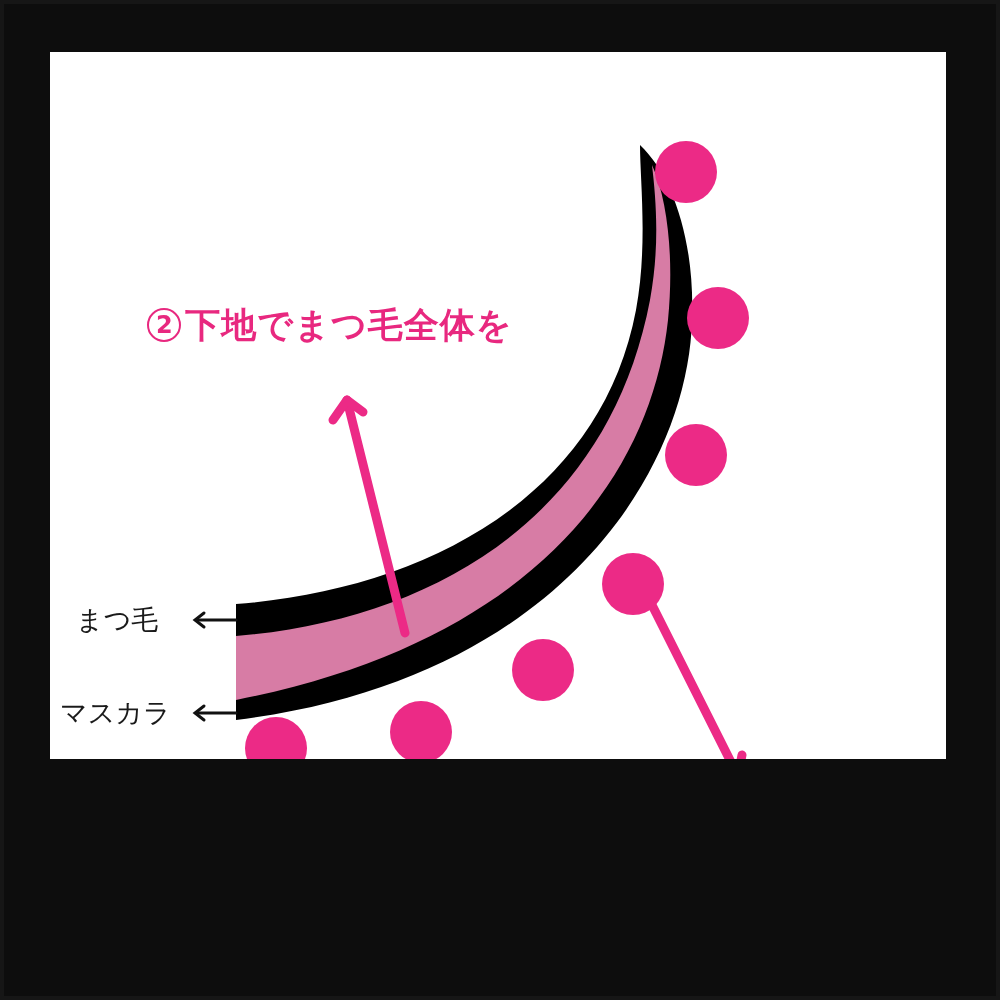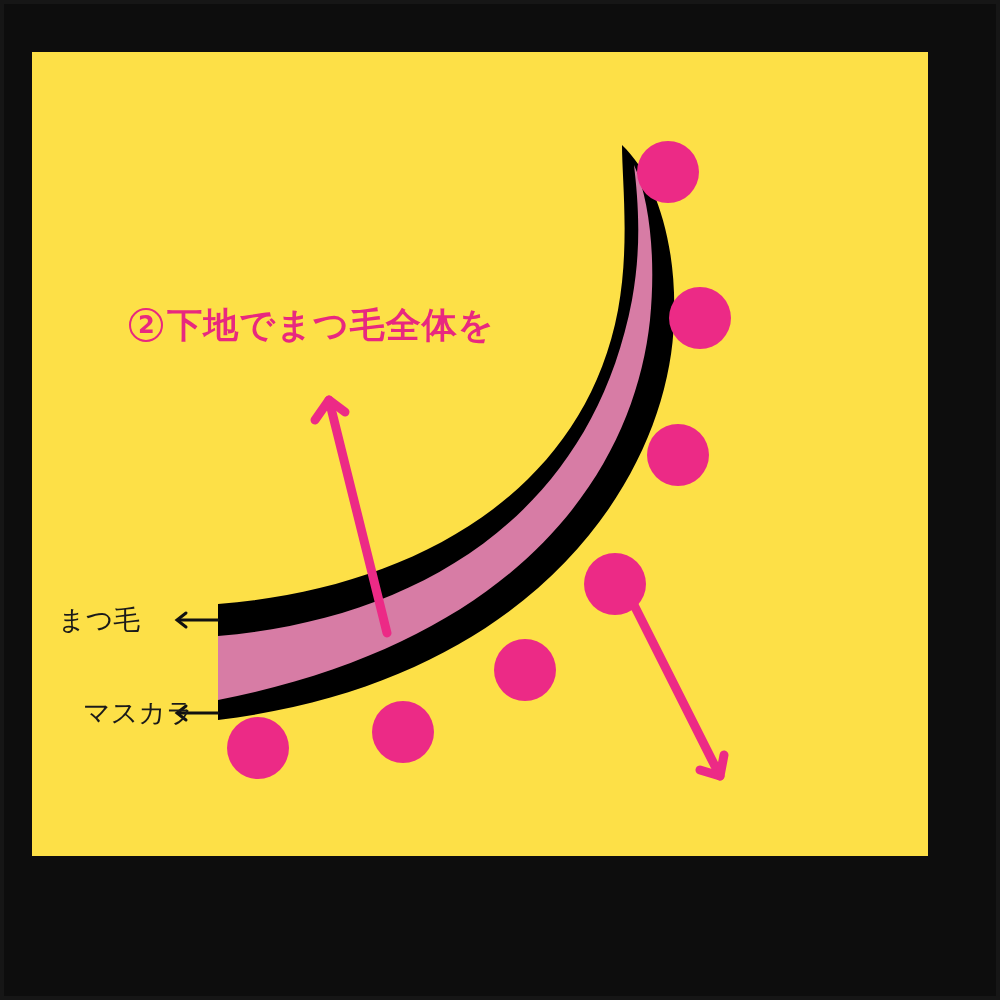--- a/index.html
+++ b/index.html
@@ -11,22 +11,22 @@
   }
   .frame-outer {
     position: absolute; left: 0; top: 0; width: 1000px; height: 1000px;
     background: #161616;
   }
   .frame-inner {
     position: absolute; left: 4px; top: 4px; width: 992px; height: 992px;
     background: #0d0d0d;
   }
   .canvas {
-    position: absolute; left: 32px; top: 52px; width: 896px; height: 804px;
-    background: #fde047;
+    position: absolute; left: 50px; top: 52px; width: 896px; height: 707px;
+    background: #ffffff;
     overflow: hidden;
   }
   svg.diagram { position: absolute; left: 0; top: 0; }
   .label {
     position: absolute;
     color: #e8287f;
     font-weight: bold;
     font-size: 35px;
     line-height: 48px;
     text-align: center;
@@ -104,14 +104,14 @@
   </svg>
 
   <div class="label" style="left:90px; top:249px; width:380px;">
     <div><span class="circ">2</span><span>下地でまつ毛全体を</span></div>
   </div>
 
   <div class="label" style="left:330px; top:752px; width:540px;">
   </div>
 
   <div class="side-label" style="left:26px; top:553px;text-align:right;">まつ毛</div>
-  <div class="side-label" style="left:10px; top:646px;margin-left:41px;">マスカラ</div>
+  <div class="side-label" style="left:10px; top:646px;">マスカラ</div>
 </div>
 
 </body></html>

